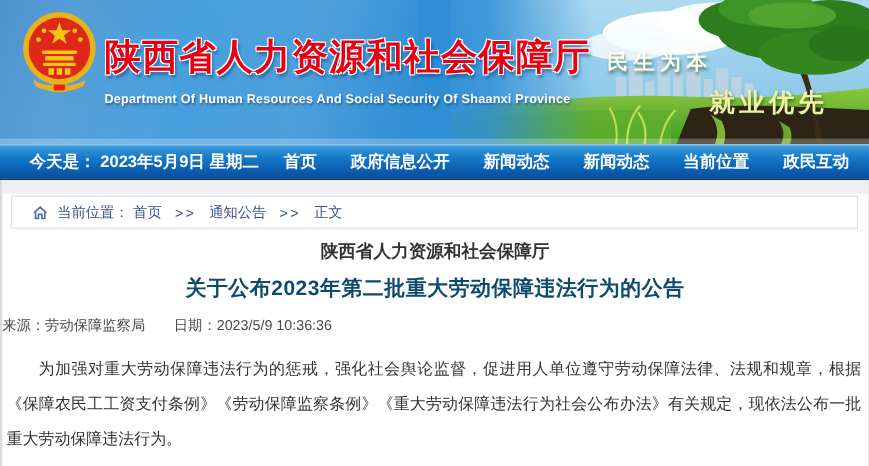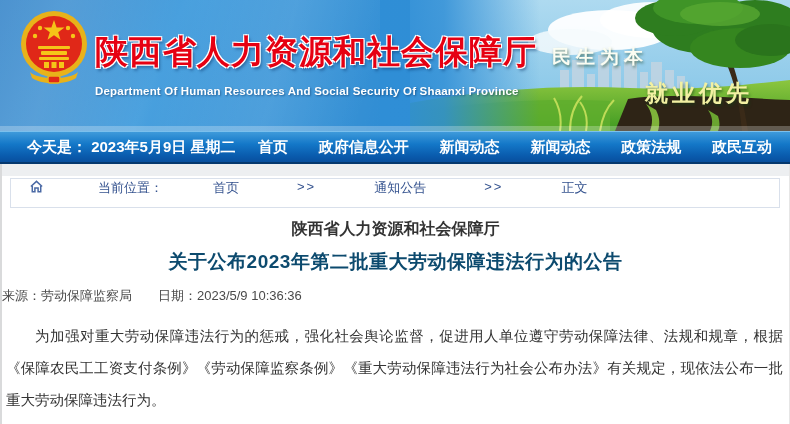--- a/index.html
+++ b/index.html
@@ -33,21 +33,21 @@
     display:flex; align-items:center; }
   .nav-date { position:absolute; left:27px; color:#fff; font-size:15px; font-weight:bold; white-space:nowrap; }
   .nav-items { position:absolute; left:252px; right:12px; display:flex; justify-content:space-between; align-items:center; }
   .nav-item { color:#fff; font-size:15px; font-weight:bold; cursor:pointer; white-space:nowrap; padding:3px 6px; }
 
   
   .page-body { position:relative; width:790px; height:260px; background:#fff;
     border-left:2px solid #d9dadb; border-right:1px solid #e6e6e6; }
   .gap-strip { width:100%; height:12px; background:#edeff1; }
   .breadcrumb-bar { margin:2px 9px 0 8px; height:30px; background:#fff; border:1px solid #d9e0eb;
-    display:flex; align-items:flex-start; padding-left:18px; color:#35538f; font-size:13px;gap:46px; }
+    display:flex; align-items:center; padding-left:18px; color:#35538f; font-size:13px; }
   .breadcrumb-bar .home-ic { display:inline-flex; margin-right:8px; }
   .crumb { cursor:pointer; margin:0 4px; white-space:nowrap; }
   .crumb-sep { margin:0 8px; letter-spacing:2px; }
 
   .article { padding-top:11px; }
   .a-title1 { text-align:center; font-size:16px; font-weight:bold; color:#333; }
   .a-title2 { text-align:center; font-size:19px; font-weight:bold; color:#0c4a6e; margin-top:9px; letter-spacing:0.5px; }
   .a-meta { text-align:left; font-size:13px; color:#4a4a4a; margin-top:12px; }
   .a-meta .m-gap { display:inline-block; width:26px; }
   .a-body { margin:15px 6px 0 4px; font-size:14.5px; color:#333; line-height:32px;
@@ -149,21 +149,21 @@
     <div class="slogan2">就业优先</div>
   </header>
 
   <nav class="navbar">
     <span class="nav-date">今天是：  2023年5月9日  星期二</span>
     <div class="nav-items">
       <span class="nav-item">首页</span>
       <span class="nav-item">政府信息公开</span>
       <span class="nav-item">新闻动态</span>
       <span class="nav-item">新闻动态</span>
-      <span class="nav-item">政策法规</span>
+      <span class="nav-item">当前位置</span>
       <span class="nav-item">政民互动</span>
     </div>
   </nav>
 
   <div class="page-body">
     <div class="gap-strip"></div>
 
     <div class="breadcrumb-bar">
       <span class="home-ic">
         <svg width="15" height="15" viewBox="0 0 16 16" fill="none" stroke="#4a69a5" stroke-width="1.6">

